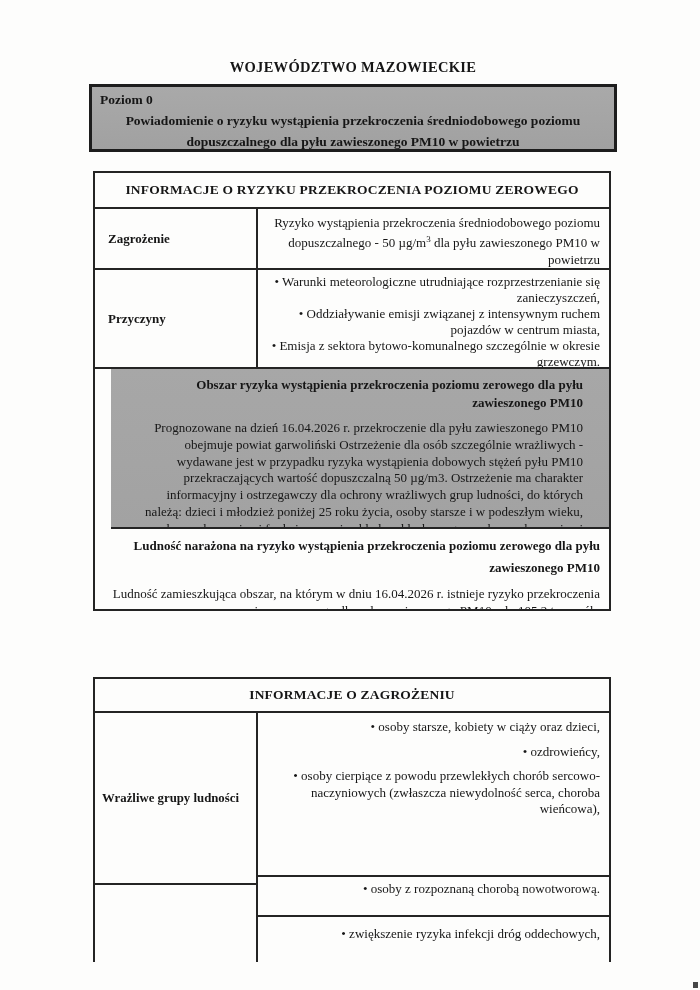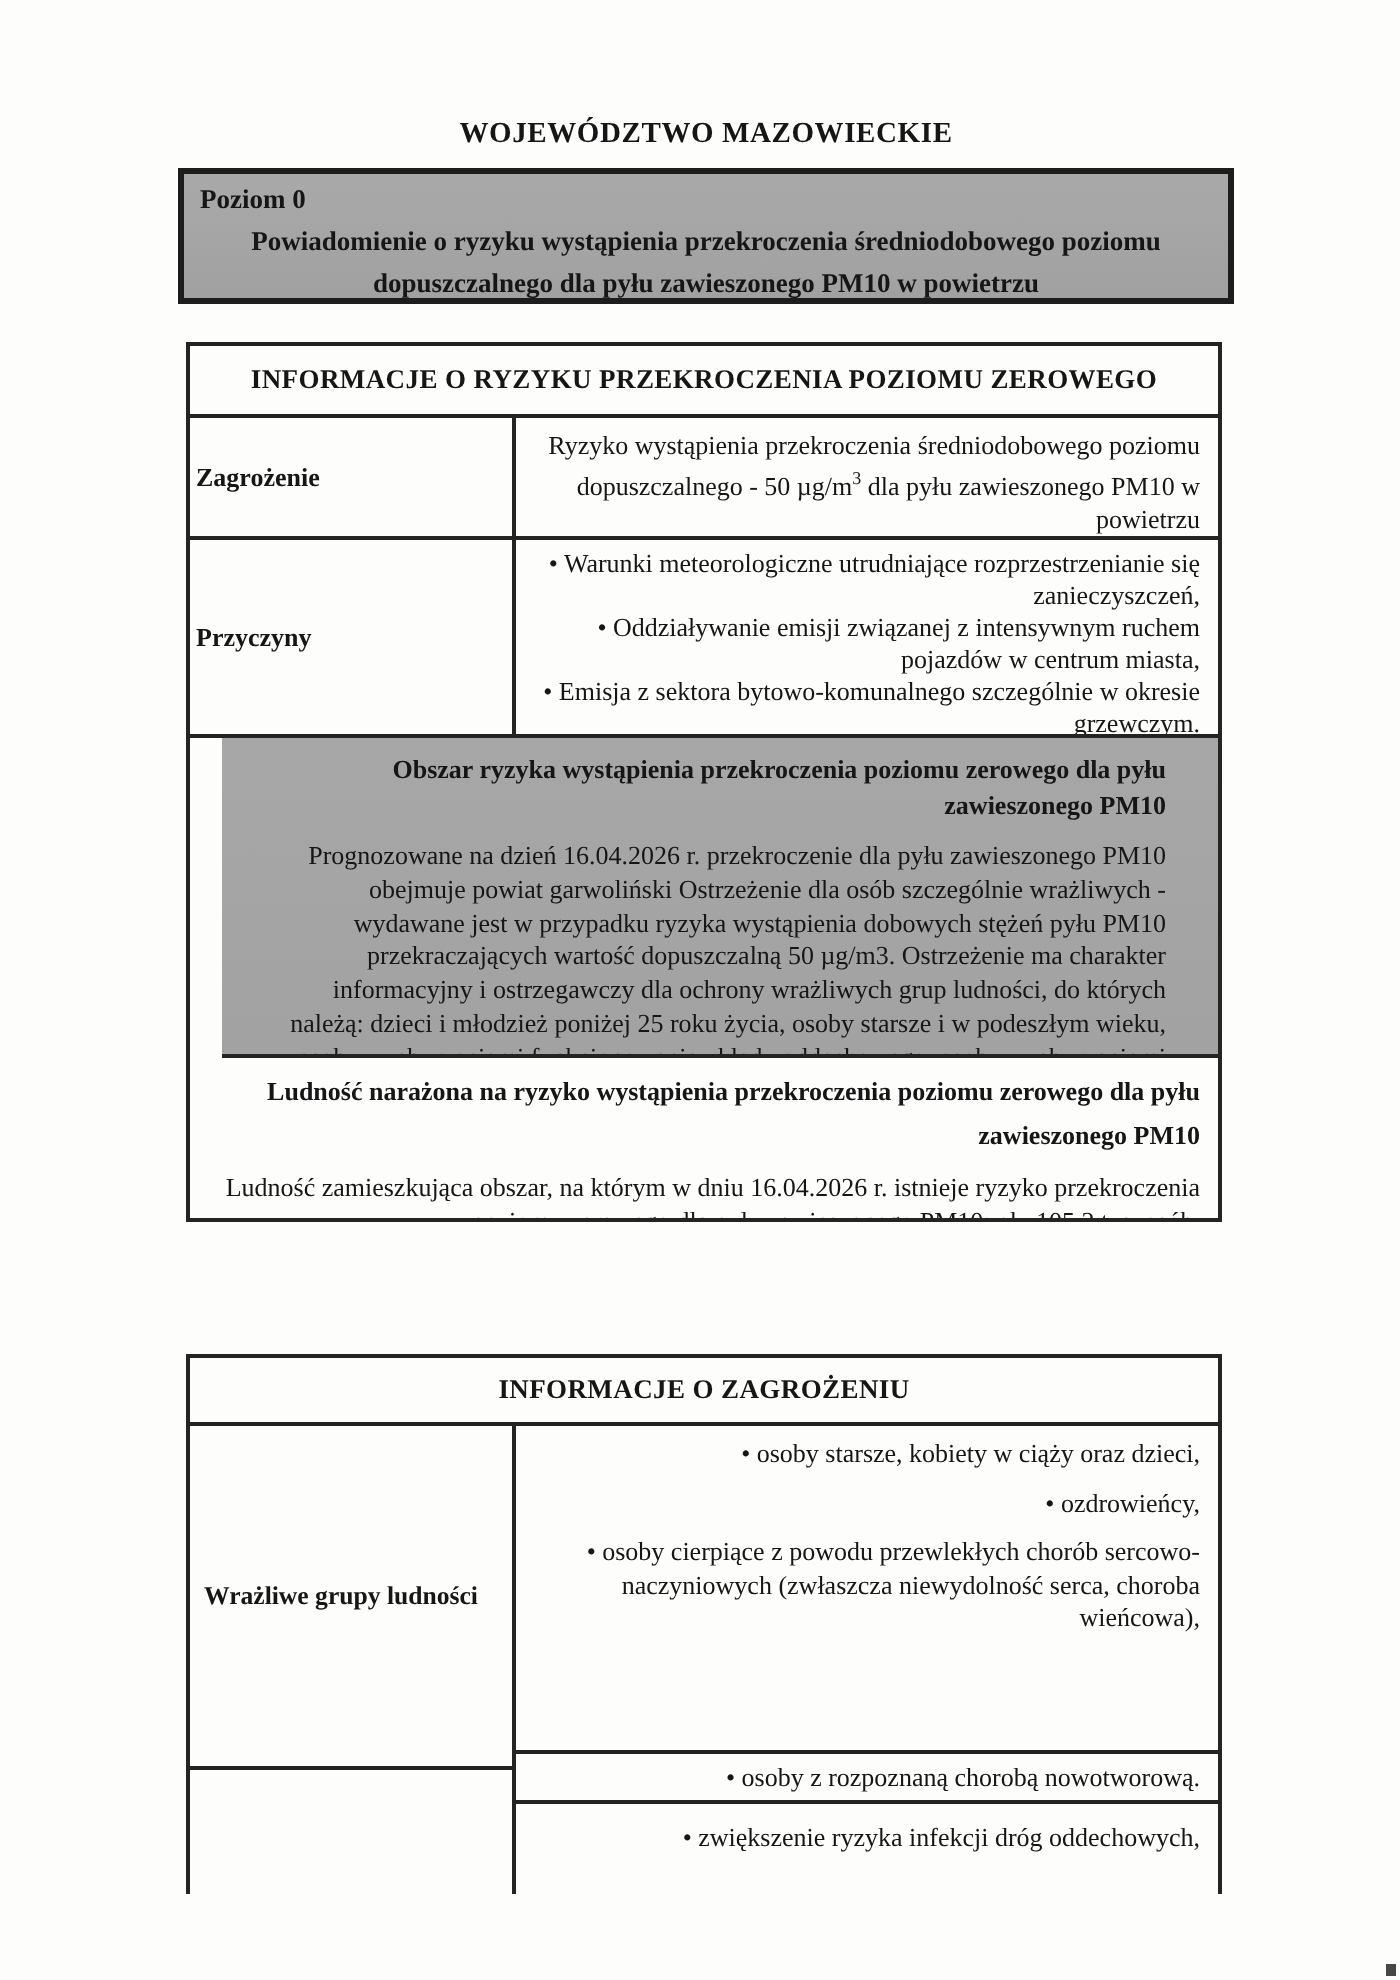--- a/index.html
+++ b/index.html
@@ -40,21 +40,21 @@
     box-sizing:border-box;border-bottom:2px solid var(--border);
     display:flex;align-items:center;justify-content:center;
     font-weight:bold;font-size:13.5px;letter-spacing:.2px;
   }
   .t1 .tbl-header{height:36px;}
   .t2 .tbl-header{height:34px;}
 
   .trow{display:flex;box-sizing:border-box;border-bottom:2px solid var(--border);overflow:hidden;}
   .cell-l{
     width:163px;box-sizing:border-box;border-right:2px solid var(--border);
-    padding:4px 3px;font-weight:bold;display:flex;align-items:center;line-height:21px;
+    padding:4px 13px;font-weight:bold;display:flex;align-items:center;line-height:21px;
   }
   .cell-r{flex:1;box-sizing:border-box;padding:5px 9px;line-height:17px;}
   .row-zagrozenie{height:61px;}
   .row-czas{height:50px;}
   .row-czas .cell-r{padding-top:9px;}
   .row-przyczyny{height:99px;}
   .row-przyczyny .cell-r{padding-top:4px;line-height:16px;}
   sup{font-size:9px;}
 
   .gray-section{
@@ -73,21 +73,21 @@
   .t2-left{width:163px;box-sizing:border-box;border-right:2px solid var(--border);display:flex;flex-direction:column;}
   .t2-label{
     height:172px;box-sizing:border-box;border-bottom:2px solid var(--border);
     display:flex;align-items:center;padding:0 7px;font-weight:bold;font-size:12.8px;
   }
   .t2-left-rest{height:45px;}
   .t2-right{flex:1;display:flex;flex-direction:column;}
   .t2-cellA{height:164px;box-sizing:border-box;border-bottom:2px solid var(--border);padding:0 9px;overflow:hidden;}
   .t2-cellA .bullet{margin-top:8px;line-height:16.5px;}
   .t2-cellA .bullet:first-child{margin-top:6px;}
-  .t2-cellB{height:25px;box-sizing:border-box;border-bottom:2px solid var(--border);padding:3px 9px;line-height:17px;}
+  .t2-cellB{height:40px;box-sizing:border-box;border-bottom:2px solid var(--border);padding:3px 9px;line-height:17px;}
   .t2-cellC{height:45px;box-sizing:border-box;padding:8px 9px;line-height:17px;}
 
   .corner-mark{position:absolute;left:693px;top:982px;width:5px;height:6px;background:#474747;}
 </style>
 </head>
 <body>
 
 <div class="doc">
 
   <div class="title">WOJEWÓDZTWO MAZOWIECKIE</div>

